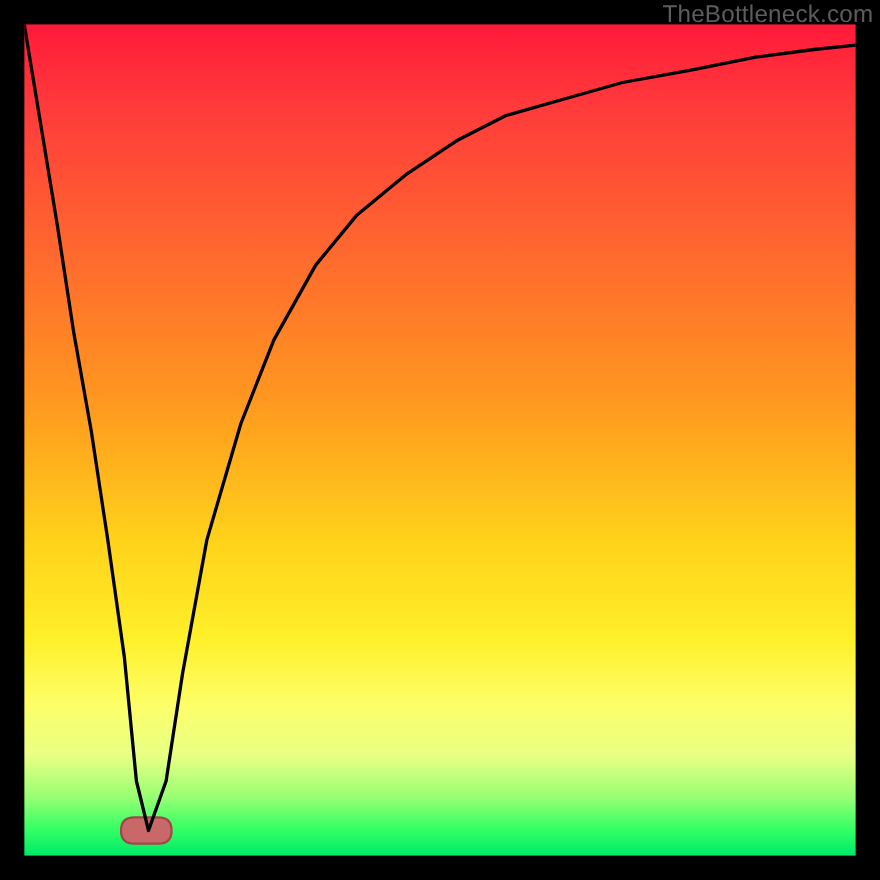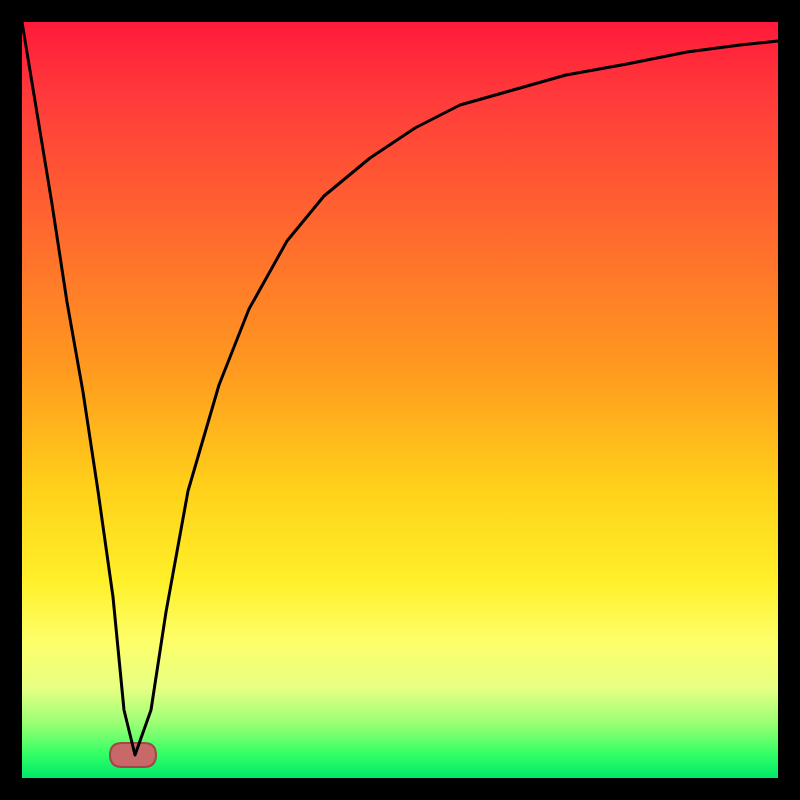--- a/index.html
+++ b/index.html
@@ -98,13 +98,14 @@
                L 438 83
                L 491 68
                L 544 53
                L 605 42
                L 665 30
                L 718 23
                L 756 19"></path>
     </svg>
   </div>
 
+  <div class="watermark">TheBottleneck.com</div>
 </div>
 
 </body></html>

